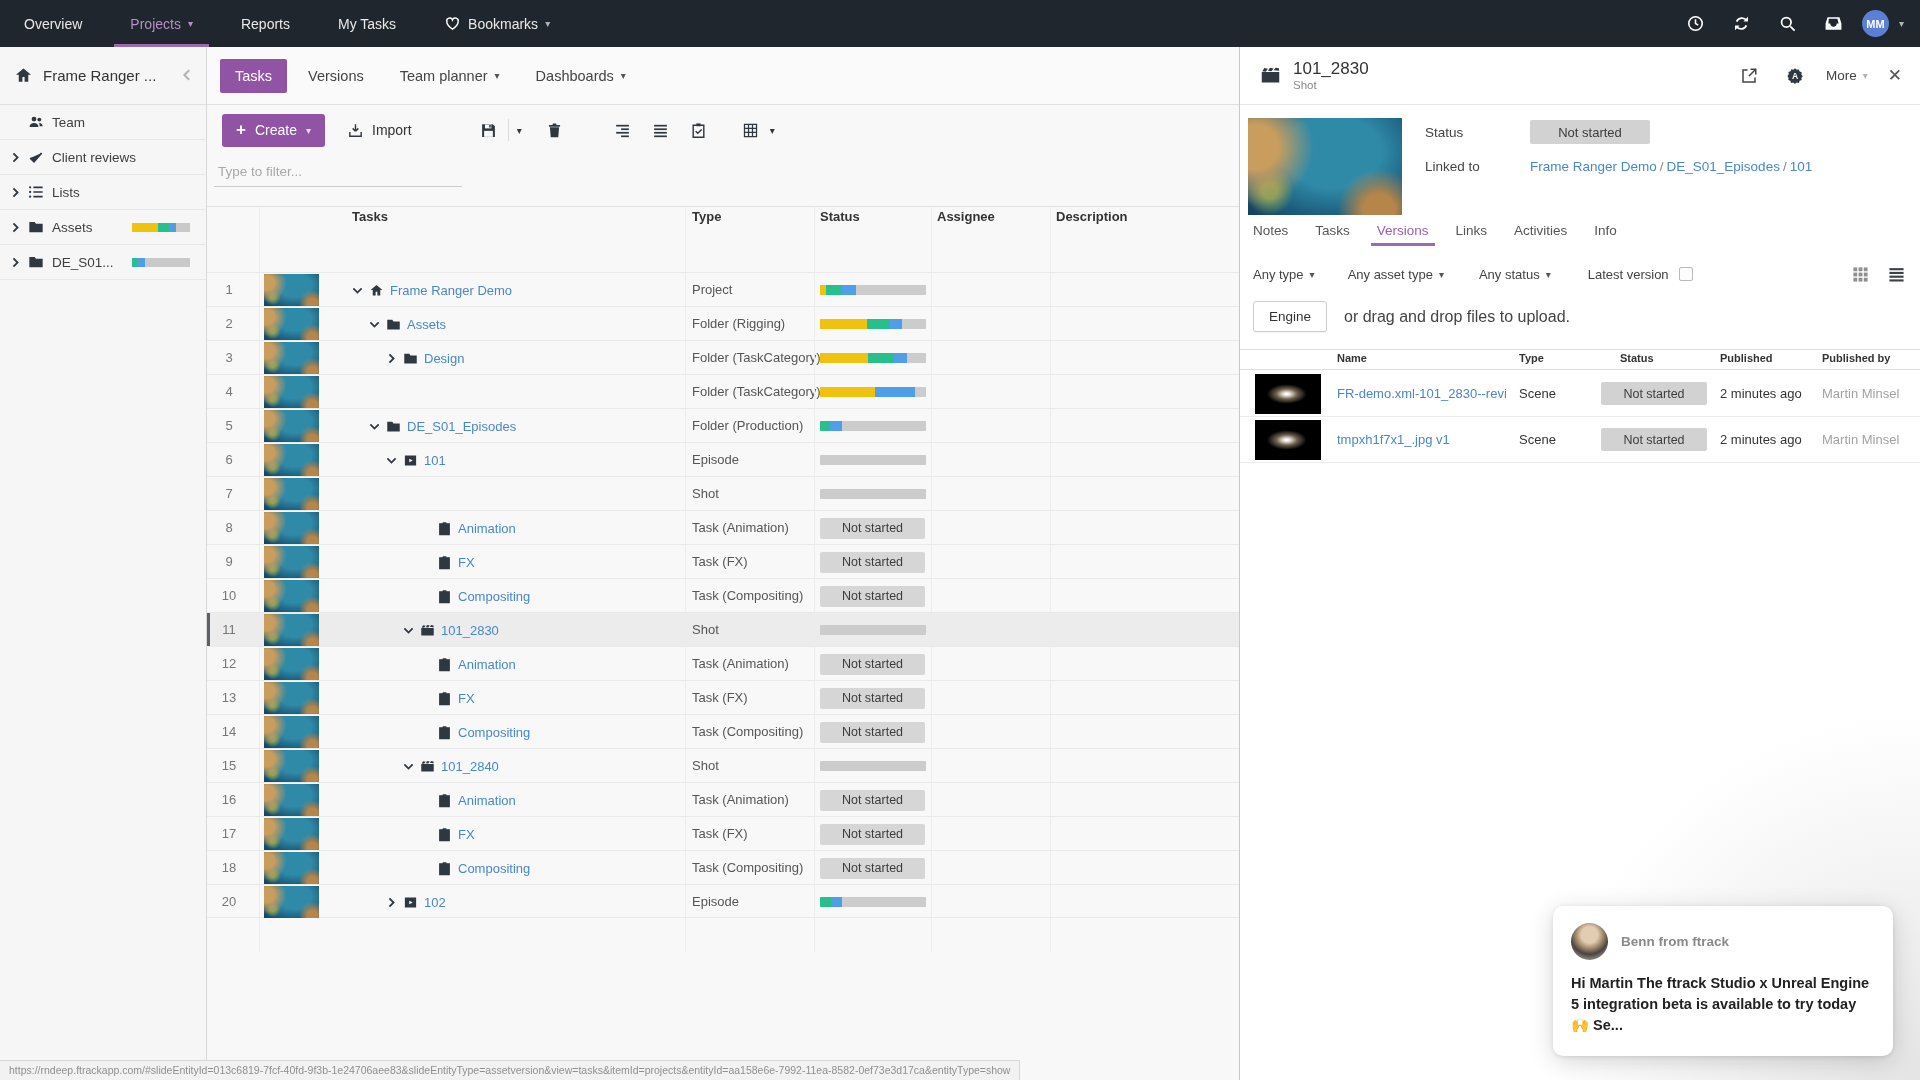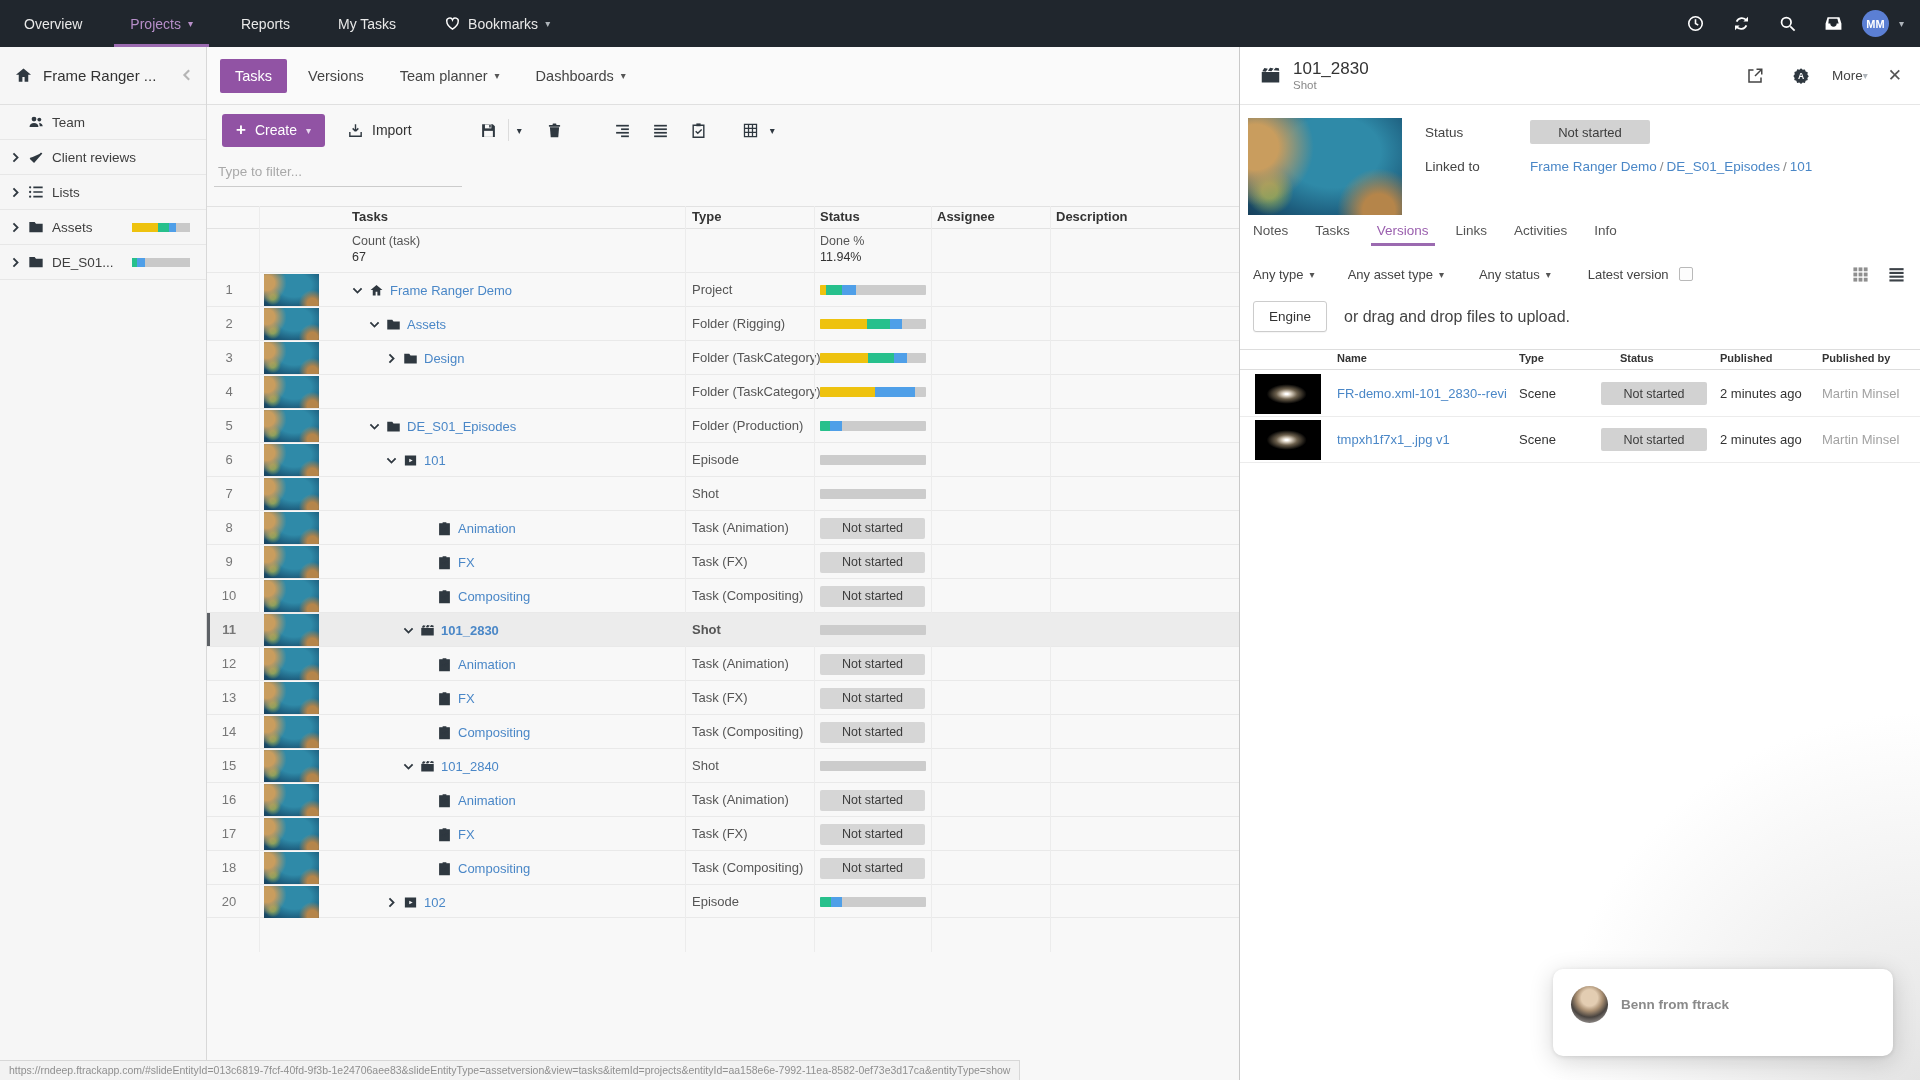--- a/index.html
+++ b/index.html
@@ -68,21 +68,21 @@
   .filterinput::placeholder { color:#a9a9a9; }
 
   .thead { position:absolute; left:0; top:159px; right:0; height:22px; border-top:1px solid #e2e2e2; }
   .th { position:absolute; top:2px; font-size:13px; font-weight:bold; color:#333; }
   .tsummary { position:absolute; left:0; top:181px; right:0; height:44px; border-top:1px solid #e2e2e2; font-size:12.5px; color:#555; }
   .tsummary .sline1 { position:absolute; top:5px; }
   .tsummary .sline2 { position:absolute; top:21px; color:#333; }
   .rows { position:absolute; left:0; top:225px; right:0; }
   .trow { position:relative; height:34px; border-top:1px solid #e9e9e9; font-size:13px; }
   .trow:last-child { border-bottom:1px solid #e9e9e9; }
-  .trow.sel { background:#ececec;font-weight:bold; }
+  .trow.sel { background:#ececec; }
   .trow.sel::before { content:""; position:absolute; left:0; top:0; bottom:0; width:3px; background:#5d6166; }
   .tnum { position:absolute; left:0; width:44px; top:0; line-height:34px; text-align:center; color:#777; }
   .thumb { position:absolute; left:57px; top:1px; width:55px; height:32px; cursor:pointer;
     background:
       radial-gradient(circle at 88% 92%, #b5854a 0 9%, rgba(0,0,0,0) 24%),
       radial-gradient(circle at 6% 28%, #c99d5e 0 13%, rgba(0,0,0,0) 34%),
       radial-gradient(circle at 16% 72%, #86a05c 0 5%, rgba(0,0,0,0) 16%),
       radial-gradient(ellipse at 55% 35%, #2f8aa8 0 40%, #1d5d7d 72%, #173f5a 100%); }
   .ttree { position:absolute; left:145px; top:0; width:335px; display:flex; align-items:center; height:34px; }
   .tchev { width:17px; display:flex; align-items:center; color:#2f3840; cursor:pointer; flex:none; }
@@ -105,21 +105,21 @@
     background-image:radial-gradient(circle 540px at 100% 100%, #e4e4e4, rgba(255,255,255,0) 68%); }
   .p-head { position:absolute; left:0; top:0; right:0; height:58px; border-bottom:1px solid #e6e6e6;
     display:flex; align-items:center; padding:0 14px 0 20px; gap:12px; background:#fff; }
   .p-head-icon { color:#2f3840; }
   .p-head-icon svg { width:21px; height:21px; fill:#2f3840; }
   .p-titles { line-height:1.15; }
   .p-title { font-size:17px; color:#333; }
   .p-sub { font-size:11.5px; color:#888; }
   .p-actions { margin-left:auto; display:flex; align-items:center; gap:16px; }
   .p-actions .tb-icon svg { width:18px; height:18px; }
-  .p-more { font-size:13.5px; color:#444; display:flex; align-items:center; gap:0; cursor:pointer; }
+  .p-more { font-size:13.5px; color:#444; display:flex; align-items:center; gap:6px; cursor:pointer; }
   .p-close { font-size:17px; color:#555; cursor:pointer; padding:2px 4px; }
 
   .p-thumb { position:absolute; left:8px; top:71px; width:154px; height:97px;
     background:
       radial-gradient(circle at 85% 95%, #b5854a 0 10%, rgba(0,0,0,0) 26%),
       radial-gradient(circle at 5% 30%, #c99d5e 0 14%, rgba(0,0,0,0) 36%),
       radial-gradient(circle at 14% 75%, #86a05c 0 5%, rgba(0,0,0,0) 16%),
       radial-gradient(ellipse at 55% 35%, #2f8aa8 0 40%, #1d5d7d 72%, #173f5a 100%); }
   .p-field-label { position:absolute; left:185px; font-size:13.5px; color:#444; }
   .p-status-badge { position:absolute; left:290px; top:73px; width:120px; height:24px;
@@ -417,26 +417,20 @@
     </div>
 
     <div class="thead">
       <span class="th" style="left:145px">Tasks</span>
       <span class="th" style="left:485px">Type</span>
       <span class="th" style="left:613px">Status</span>
       <span class="th" style="left:730px">Assignee</span>
       <span class="th" style="left:849px">Description</span>
     </div>
 
-    <div class="tsummary">
-      <span class="sline1" style="left:145px">Count (task)</span>
-      <span class="sline2" style="left:145px">67</span>
-      <span class="sline1" style="left:613px">Done %</span>
-      <span class="sline2" style="left:613px">11.94%</span>
-    </div>
 
     <div class="rows" id="task-rows">
         <div class="trow">
     <span class="tnum">1</span>
     <span class="thumb"></span>
     <span class="ttree" style="padding-left:0px">
       <span class="tchev d">
               <svg viewBox="0 0 16 16" fill="none" stroke="currentColor" stroke-width="2.6">
                 <path d="m5 2 6 6-6 6"></path>
               </svg>
@@ -943,17 +937,18 @@
     <span class="vby">Martin Minsel</span>
   </div>
       </div>
   </section>
 
   <div class="chat">
     <div class="chat-head">
       <div class="chat-avatar"></div>
       <div class="chat-sender">Benn from ftrack</div>
     </div>
+    <div class="chat-msg">Hi Martin The ftrack Studio x Unreal Engine 5 integration beta is available to try today 🙌 Se...</div>
   </div>
 
   <div class="statusbar">https://rndeep.ftrackapp.com/#slideEntityId=013c6819-7fcf-40fd-9f3b-1e24706aee83&amp;slideEntityType=assetversion&amp;view=tasks&amp;itemId=projects&amp;entityId=aa158e6e-7992-11ea-8582-0ef73e3d17ca&amp;entityType=show</div>
 
 </div>
 
 </body></html>

